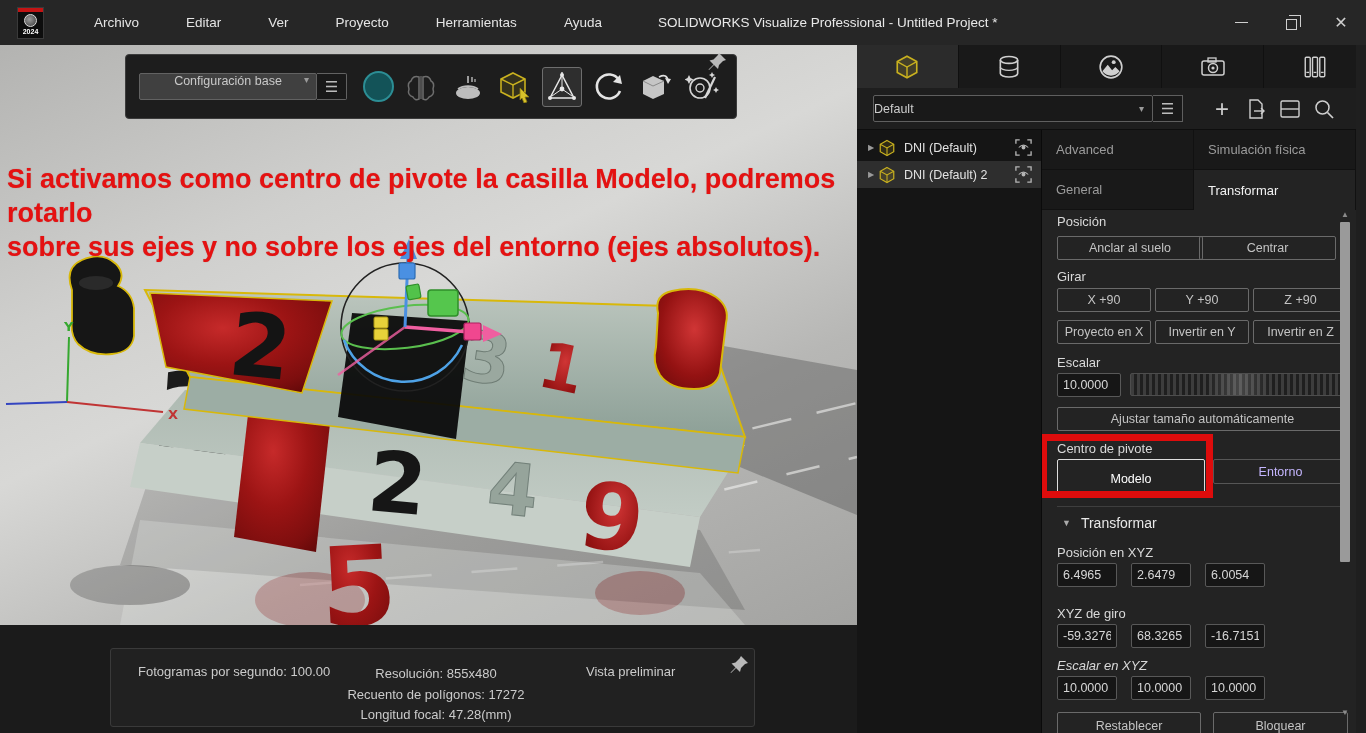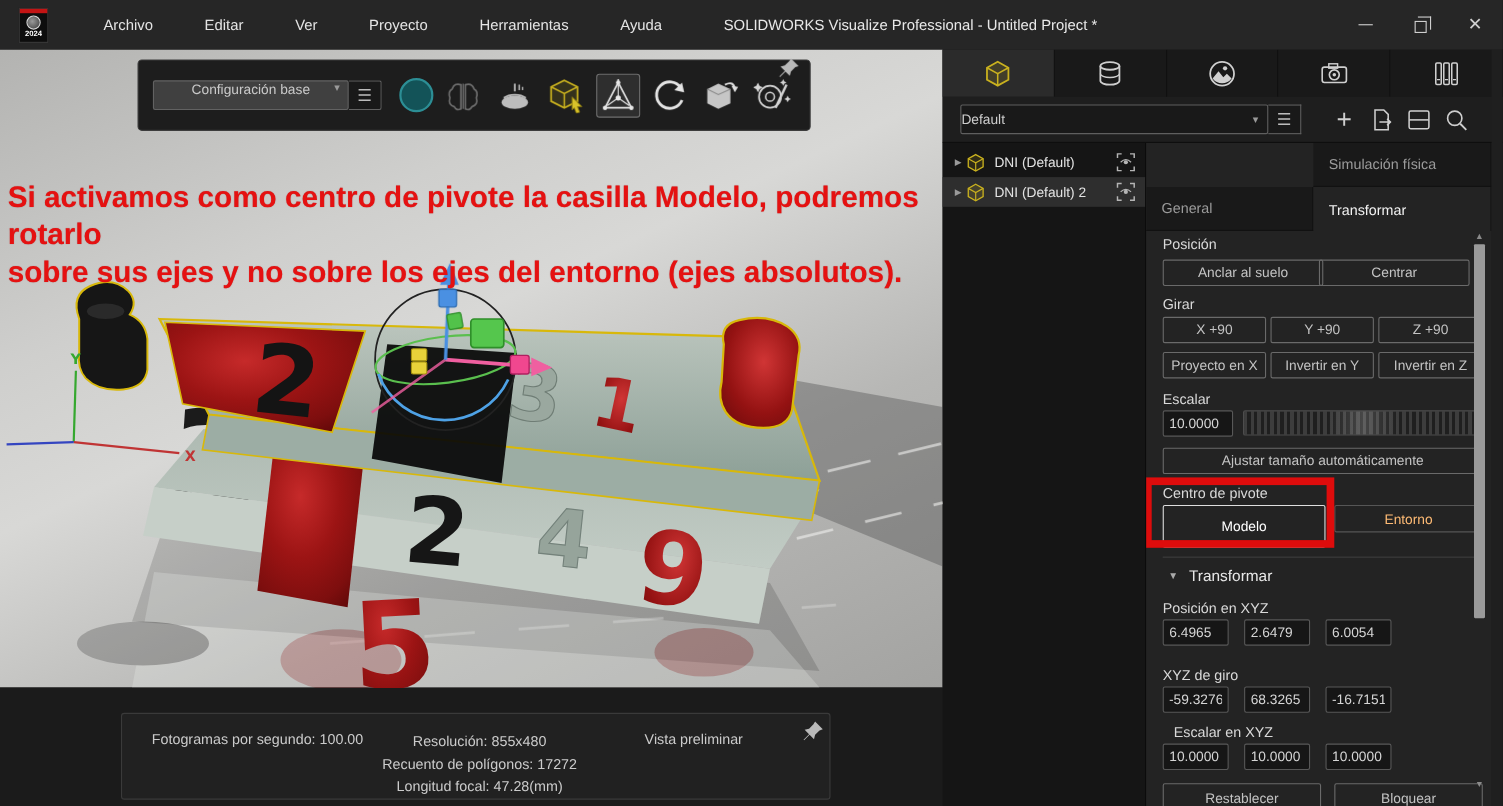--- a/index.html
+++ b/index.html
@@ -90,21 +90,21 @@
   
   #props { position:absolute; left:185px; top:85px; width:314px; height:603px; background:#232323; overflow:hidden; }
   #ptab-grid { position:absolute; left:0; top:0; width:314px; height:80px; }
   .ptab { position:absolute; width:152px; height:40px; background:#191919; color:#9b9b9b; font-size:13px;
           display:flex; align-items:center; padding-left:14px; border-right:1px solid #111; border-bottom:1px solid #111; }
   .ptab.active { background:#232323; color:#f2f2f2; border-bottom:none; }
   .plabel { position:absolute; color:#d9d9d9; font-size:13px; }
   .pbtn { position:absolute; height:24px; border:1px solid #6a6a6a; border-radius:2px; background:transparent;
           color:#c3c3c3; font-size:12.5px; display:flex; align-items:center; justify-content:center; }
   .pbtn.sel { border:1px solid #dedede; color:#fff; }
-  .pbtn.dim { border-color:#565656; color:#fdba74; }
+  .pbtn.dim { border-color:#565656; color:#c4b5fd; }
   .pinput { position:absolute; height:24px; background:#161616; border:1px solid #585858; border-radius:2px;
             color:#d6d6d6; font-size:12.5px; padding:0 5px; font-family:"Liberation Sans",sans-serif; width:60px; }
   #scale-slider { position:absolute; left:88px; top:243px; width:218px; height:23px; border:1px solid #4d4d4d;
                   border-radius:2px;
                   background:repeating-linear-gradient(90deg,#3d3d3d 0 3px,#1f1f1f 3px 6px); position:absolute; }
   #scale-slider .glow { position:absolute; left:35%; width:30%; height:100%;
                   background:linear-gradient(90deg,rgba(255,255,255,0) 0,rgba(255,255,255,.18) 50%,rgba(255,255,255,0) 100%); }
   #pivot-redbox { position:absolute; left:-2px; top:304px; width:173px; height:64px; border:7px solid #de0c0c;
                   z-index:9; pointer-events:none; }
   #pdivider { position:absolute; left:15px; top:376px; width:291px; height:1px; background:#3e3e3e; }
@@ -441,20 +441,21 @@
       <svg class="vis" width="19" height="19" viewBox="0 0 20 20">
         <path d="M2 6 V2 H6 M14 2 H18 V6 M18 14 V18 H14 M6 18 H2 V14" fill="none" stroke="#b5b5b5" stroke-width="1.4"></path>
         <circle cx="10" cy="10" r="2" fill="#b5b5b5"></circle>
         <path d="M5 10 q 5 -5 10 0" fill="none" stroke="#b5b5b5" stroke-width="1.1"></path>
       </svg>
     </div>
   </div>
 
   <div id="props">
     <div id="ptab-grid">
+      <div class="ptab" style="left:0;top:0;">Advanced</div>
       <div class="ptab" style="left:152px;top:0;width:162px;">Simulación física</div>
       <div class="ptab" style="left:0;top:40px;">General</div>
       <div class="ptab active" style="left:152px;top:40px;width:162px;">Transformar</div>
     </div>
 
     <span class="plabel" style="left:15px;top:84px;">Posición</span>
     <div class="pbtn" style="left:15px;top:106px;width:146px;">Anclar al suelo</div>
     <div class="pbtn" style="left:157px;top:106px;width:137px;">Centrar</div>
 
     <span class="plabel" style="left:15px;top:139px;">Girar</span>
@@ -486,21 +487,21 @@
     <span class="plabel" style="left:15px;top:415px;">Posición en XYZ</span>
     <input class="pinput" style="left: 15px; top: 433px;" readonly="" value="6.4965">
     <input class="pinput" style="left: 89px; top: 433px;" readonly="" value="2.6479">
     <input class="pinput" style="left: 163px; top: 433px;" readonly="" value="6.0054">
 
     <span class="plabel" style="left:15px;top:476px;">XYZ de giro</span>
     <input class="pinput" style="left: 15px; top: 494px;" readonly="" value="-59.3276">
     <input class="pinput" style="left: 89px; top: 494px;" readonly="" value="68.3265">
     <input class="pinput" style="left: 163px; top: 494px;" readonly="" value="-16.7151">
 
-    <span class="plabel" style="left:25px;top:528px;">Escalar en XYZ</span>
+    <span class="plabel" style="left:15px;top:528px;font-style:italic;">Escalar en XYZ</span>
     <input class="pinput" style="left: 15px; top: 546px;" readonly="" value="10.0000">
     <input class="pinput" style="left: 89px; top: 546px;" readonly="" value="10.0000">
     <input class="pinput" style="left: 163px; top: 546px;" readonly="" value="10.0000">
 
     <div class="pbtn" style="left:15px;top:582px;width:144px;height:28px;">Restablecer</div>
     <div class="pbtn" style="left:171px;top:582px;width:135px;height:28px;">Bloquear</div>
 
     <span id="pscroll-up">▲</span>
     <div id="pscroll-thumb"></div>
     <span id="pscroll-down">▼</span>

